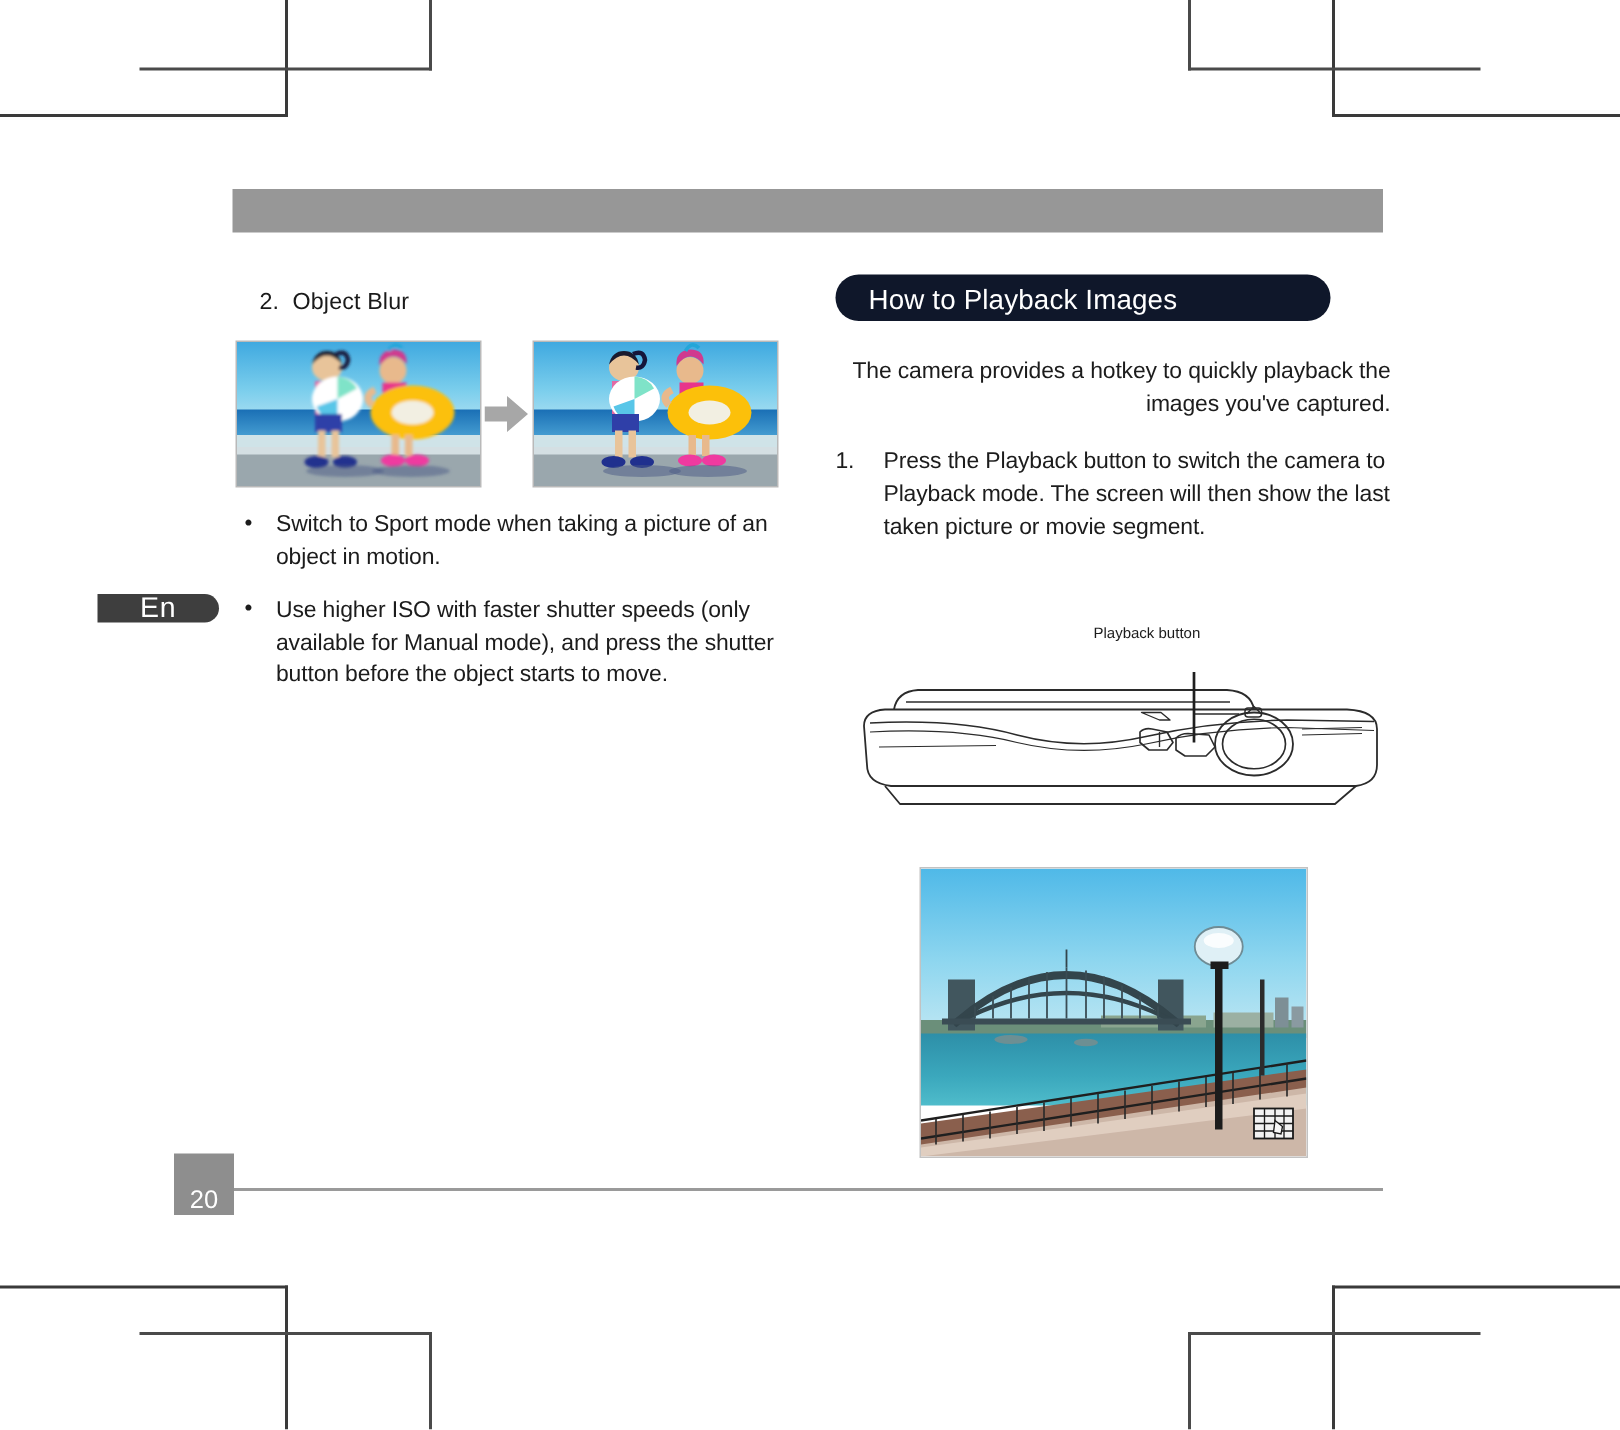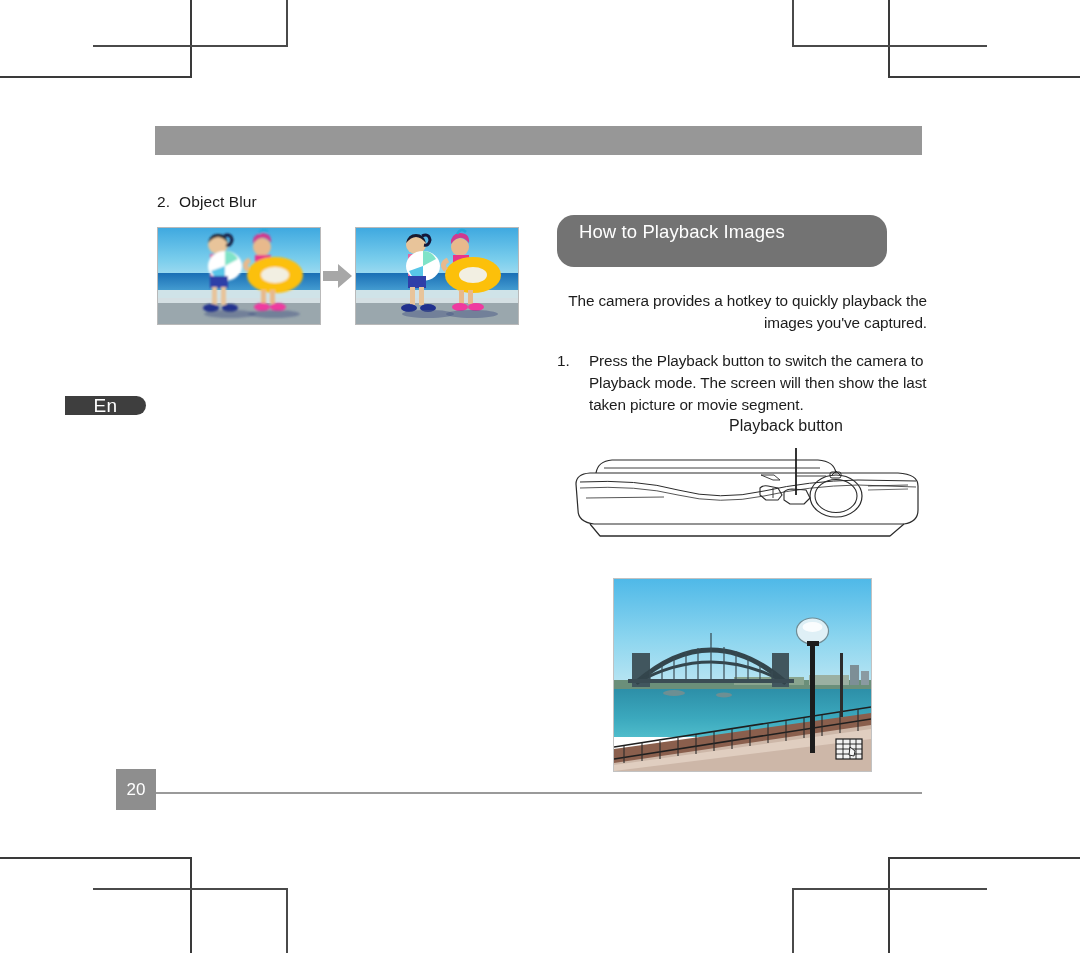--- a/index.html
+++ b/index.html
@@ -53,21 +53,21 @@
   
   .col-left {
     position: absolute;
     left: 157px;
     top: 193px;
     width: 365px;
   }
   .sec-title {
     font-size: 15.5px;
     color: #1a1a1a;
-    margin: 0 0 16px 0;
+    margin: 0 0 16px 16px;
     letter-spacing: 0.1px;
   }
   .sec-title .num { display: inline-block; width: 22px; }
 
   .photo-row {
     display: flex;
     align-items: center;
     gap: 0;
     margin-bottom: 14px;
   }
@@ -118,29 +118,28 @@
 
   
   .col-right {
     position: absolute;
     left: 557px;
     top: 183px;
     width: 370px;
   }
   .pill-title {
     display: inline-block;
-    background: #737373;
+    background: #0f172a;
     color: #ffffff;
     border-radius: 17px;
-    padding: 6px 22px 24px 22px;
+    padding: 6px 22px 3px 22px;
     font-size: 18.5px;
     letter-spacing: 0.1px;
     min-width: 330px;
     box-sizing: border-box;
-    margin-top: 32px;
   }
   .right-body { margin-top: 23px; }
   .right-body .para { margin: 0 0 17px 0; }
   ol.numlist { list-style: none; margin: 0; padding: 0; }
   ol.numlist li {
     position: relative;
     padding-left: 32px;
     font-size: 15.3px;
     line-height: 21.8px;
     color: #1c1c1c;
@@ -149,21 +148,21 @@
     position: absolute;
     left: 0;
     top: 0;
   }
 
   
   .cam-label {
     position: absolute;
     left: 729px;
     top: 417px;
-    font-size: 16px;
+    font-size: 10px;
     color: #1c1c1c;
   }
   .cam-wrap {
     position: absolute;
     left: 568px;
     top: 448px;
     width: 358px;
     height: 100px;
   }
 
@@ -182,21 +181,21 @@
   .page-num {
     position: absolute;
     left: 116px;
     top: 769px;
     width: 40px;
     height: 41px;
     background: #8e8e8e;
     color: #ffffff;
     font-size: 17px;
     display: flex;
-    align-items: center;
+    align-items: flex-end;
     justify-content: center;
   }
   .footer-rule {
     position: absolute;
     left: 156px;
     top: 792px;
     width: 766px;
     height: 2px;
     background: #9a9a9a;
   }
@@ -350,20 +349,24 @@
             <ellipse cx="104" cy="79" rx="8" ry="4" fill="#ef3aa0"></ellipse>
             <ellipse cx="120" cy="79" rx="8" ry="4" fill="#ef3aa0"></ellipse>
             <ellipse cx="72" cy="86" rx="26" ry="4" fill="#4a5a86" opacity="0.5"></ellipse>
             <ellipse cx="116" cy="86" rx="26" ry="4" fill="#4a5a86" opacity="0.5"></ellipse>
           </g>
         </svg>
       </div>
     </div>
 
     <div class="body-text">
+      <ul class="bullets">
+        <li>Switch to Sport mode when taking a picture of an object in motion.</li>
+        <li>Use higher ISO with faster shutter speeds (only available for Manual mode), and press the shutter button before the object starts to move.</li>
+      </ul>
     </div>
   </div>
 
   <div class="col-right">
     <div class="pill-title">How to Playback Images</div>
 
     <div class="right-body body-text">
       <p class="para">The camera provides a hotkey to quickly playback the images you've captured.</p>
       <ol class="numlist">
         <li>

